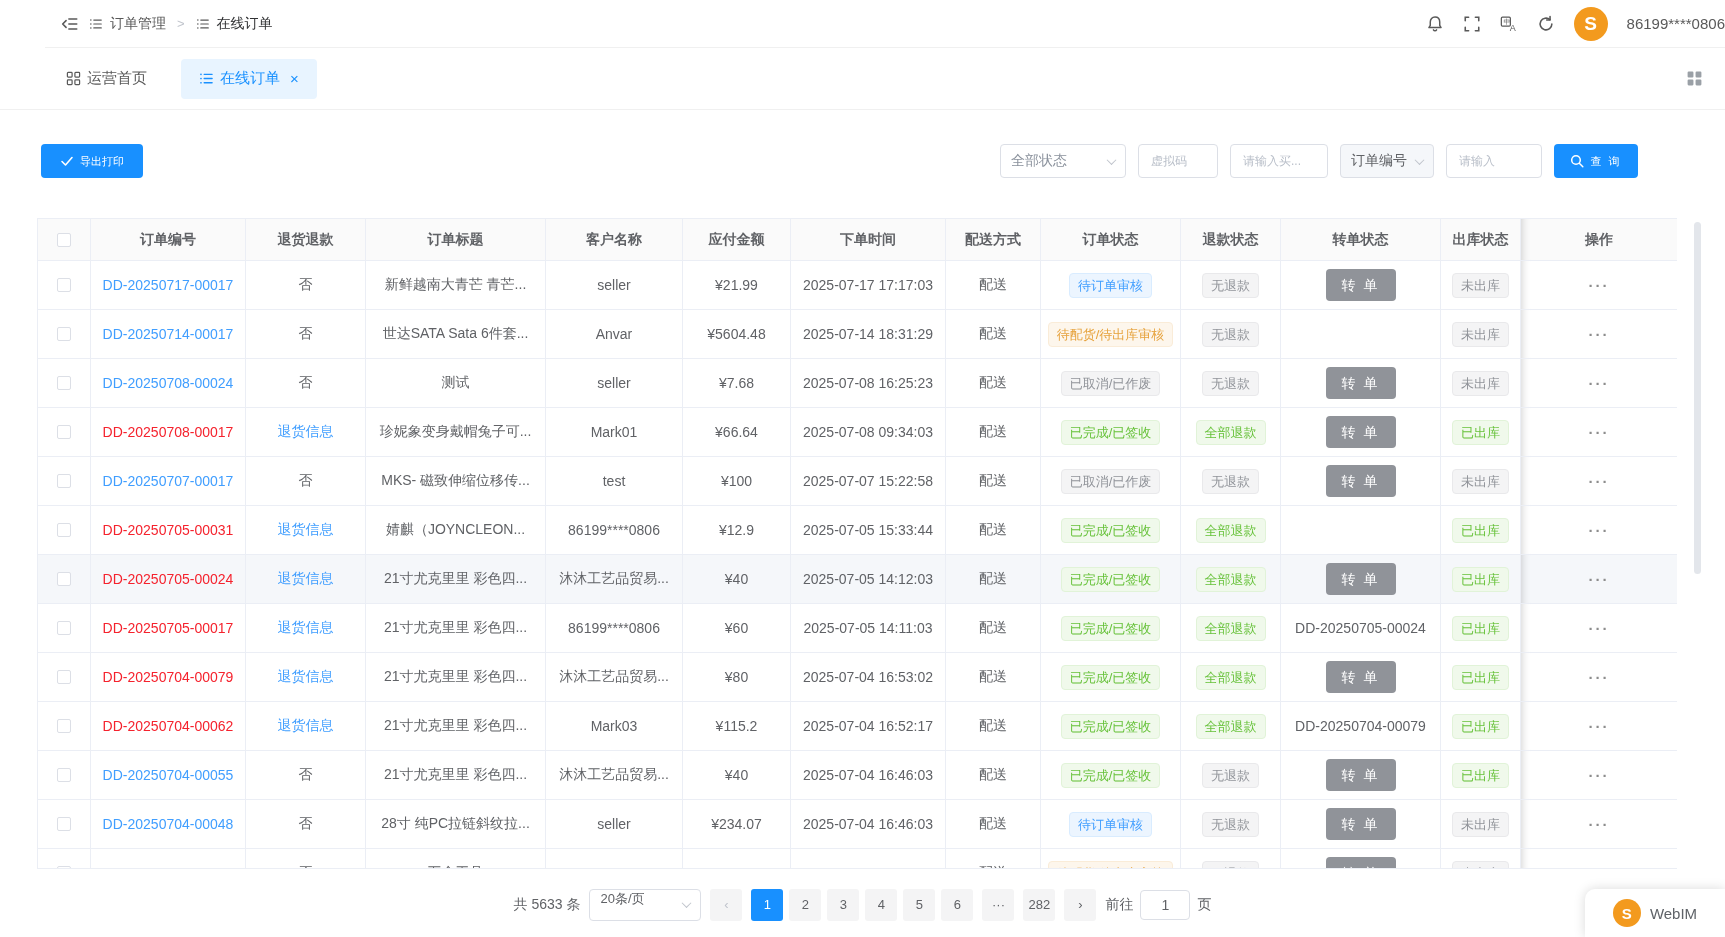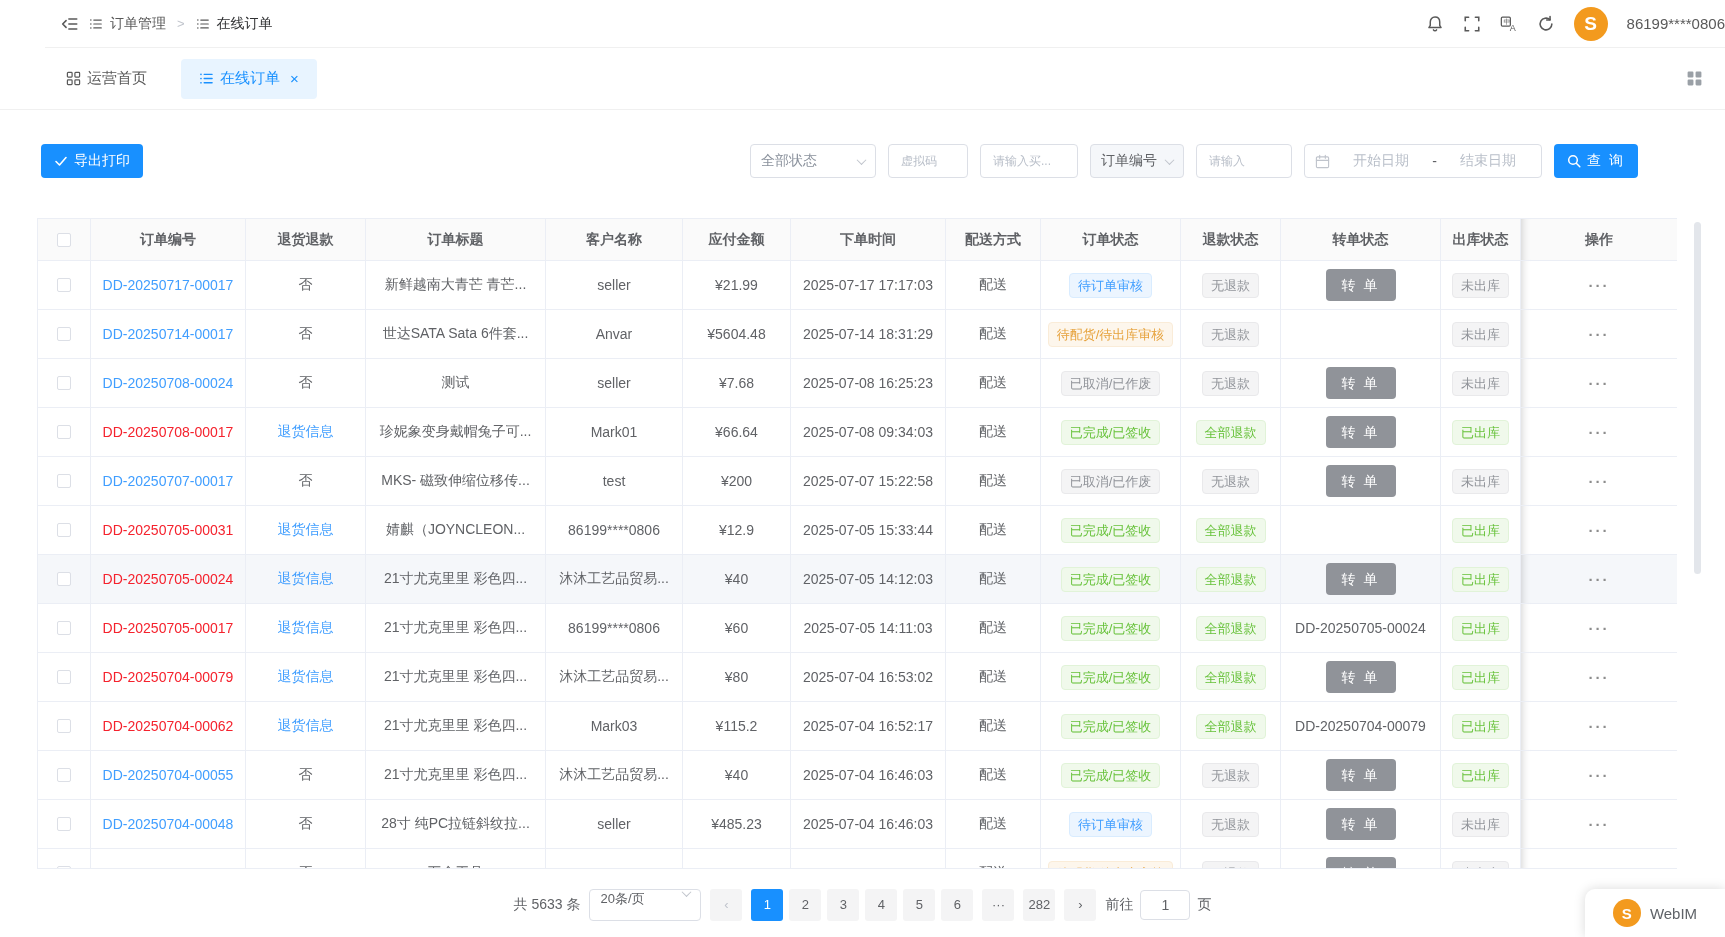--- a/index.html
+++ b/index.html
@@ -27,21 +27,21 @@
   .tab { display:flex; align-items:center; gap:6px; height:40px; padding:0 18px; border-radius:4px; color:#595959; font-size:15px; cursor:default; }
   .tab.active { background:#e8f4ff; color:#1890ff; margin-left:16px; }
   .tab .close-x { font-size:15px; color:#1890ff; margin-left:4px; }
   .tab-icon { display:inline-flex; width:15px; height:15px; }
   .tab-icon svg { width:100%; height:100%; }
   .tabbar-right { margin-left:auto; display:inline-flex; width:17px; height:17px; color:#9aa0a6; }
   .tabbar-right svg { width:100%; height:100%; }
 
   
   .toolbar { position:absolute; top:144px; left:0; width:100%; height:34px; }
-  .btn { display:inline-flex; align-items:center; justify-content:center; gap:6px; height:34px; border:none; border-radius:4px; background:#1890ff; color:#fff; font-size:14px; font-family:inherit; }
+  .btn { display:inline-flex; align-items:center; justify-content:center; gap:6px; height:34px; border:none; border-radius:4px; background:#1890ff; color:#fff; font-size:11px; font-family:inherit; }
   .export-btn { position:absolute; left:41px; width:102px; }
   .filters { position:absolute; right:87px; top:0; display:flex; align-items:center; gap:12px; }
   .f-box { height:34px; border:1px solid #dcdfe6; border-radius:4px; background:#fff; display:flex; align-items:center; padding:0 10px; font-size:14px; color:#8a919c; }
   .f-box input { border:none; outline:none; width:100%; font-size:12px; font-family:inherit; color:#606266; background:transparent; }
   .f-box input::placeholder { color:#b9bfc9; }
   .f-select { justify-content:space-between; }
   .f-select .val { color:#8a919c; }
   .f-select.filled { background:#f5f7fa; }
   .f-select.filled .val { color:#606266; }
   .sel-arrow { width:7px; height:7px; border-right:1.3px solid #c0c4cc; border-bottom:1.3px solid #c0c4cc; transform:rotate(45deg) translate(-1px,-1px); flex:none; margin-left:6px; }
@@ -71,21 +71,21 @@
   .badge.orange { color:#e6a23c; background:#fdf6ec; border-color:#faecd8; }
   .badge.gray   { color:#909399; background:#f4f4f5; border-color:#e9e9eb; }
   .badge.green  { color:#67c23a; background:#f0f9eb; border-color:#e1f3d8; }
   .tbtn { display:inline-block; width:70px; height:32px; line-height:32px; background:#909399; color:#fff; border-radius:4px; font-size:14px; letter-spacing:2px; }
   .dots { color:#8c8c8c; font-weight:bold; letter-spacing:2px; font-size:15px; }
 
   .vscroll { position:absolute; left:1694px; top:222px; width:7px; height:352px; background:#e3e6eb; border-radius:4px; }
 
   
   .pagination { position:absolute; left:0; top:889px; width:100%; display:flex; align-items:center; justify-content:center; gap:9px; color:#606266; font-size:14px; }
-  .pg-size { width:112px; height:32px; border:1px solid #dcdfe6; border-radius:4px; display:flex; align-items:flex-start; justify-content:space-between; padding:0 10px; font-size:13px; color:#606266; background:#fff; }
+  .pg-size { width:112px; height:32px; border:1px solid #dcdfe6; border-radius:4px; display:flex; align-items:flex-end; justify-content:space-between; padding:12px 10px; font-size:13px; color:#606266; background:#fff; }
   .pg-btn { min-width:32px; height:32px; line-height:32px; padding:0 5px; background:#f4f4f5; border:none; border-radius:3px; text-align:center; color:#606266; font-size:13px; font-family:inherit; }
   .pg-btn.active { background:#1890ff; color:#fff; }
   .pg-btn.disabled { color:#c0c4cc; }
   .pg-pages { display:flex; align-items:center; gap:6px; }
   .pg-goto { display:flex; align-items:center; gap:7px; }
   .pg-goto input { width:50px; height:30px; border:1px solid #dcdfe6; border-radius:4px; text-align:center; font-size:14px; color:#606266; font-family:inherit; outline:none; }
 
   
   .webim { position:absolute; right:0; bottom:0; width:140px; height:48px; background:#fff; border-radius:10px 0 0 0; box-shadow:0 0 12px rgba(0,0,0,0.15); display:flex; align-items:center; justify-content:center; gap:9px; }
   .webim .logo { width:28px; height:28px; border-radius:50%; background:#f39a1e; color:#fff; display:flex; align-items:center; justify-content:center; font-weight:bold; font-size:15px; }
@@ -211,31 +211,20 @@
       <div class="f-box" style="width:98px">
         <input placeholder="请输入买..." style="">
       </div>
       <div class="f-box f-select filled" style="width:94px">
         <span class="val">订单编号</span>
         <span class="sel-arrow"></span>
       </div>
       <div class="f-box" style="width:96px">
         <input placeholder="请输入" style="">
       </div>
-      <div class="f-box daterange">
-        <span class="cal-icon">
-          <svg viewBox="0 0 16 16" fill="none" stroke="currentColor" stroke-width="1.2" stroke-linecap="round">
-              <rect x="1.5" y="3" width="13" height="11.5" rx="1.2"></rect>
-              <path d="M1.5 6.8h13M5 1.4v3.2M11 1.4v3.2"></path>
-            </svg>
-        </span>
-        <span class="dph">开始日期</span>
-        <span class="dsep">-</span>
-        <span class="dph">结束日期</span>
-      </div>
       <button class="btn search-btn">
         <span class="wicon">
           <svg viewBox="0 0 14 14" fill="none" stroke="#fff" stroke-width="1.5" stroke-linecap="round">
               <circle cx="6" cy="6" r="4.3"></circle>
               <path d="M9.3 9.3 12.8 12.8"></path>
             </svg>
         </span>
         <span>查 询</span>
       </button>
     </div>
@@ -347,21 +336,21 @@
             <td class="fixcol"><span class="dots">···</span></td>
           </tr>
           <tr>
             <td>
               <div class="cb"></div>
             </td>
             <td class="trunc"><span class="oid-blue">DD-20250707-00017</span></td>
             <td><span>否</span></td>
             <td class="trunc">MKS- 磁致伸缩位移传...</td>
             <td class="trunc">test</td>
-            <td>¥200</td>
+            <td>¥100</td>
             <td>2025-07-07 15:22:58</td>
             <td>配送</td>
             <td><span class="badge gray">已取消/已作废</span></td>
             <td><span class="badge gray">无退款</span></td>
             <td class="trunc"><span class="tbtn">转 单</span></td>
             <td><span class="badge gray">未出库</span></td>
             <td class="fixcol"><span class="dots">···</span></td>
           </tr>
           <tr>
             <td>
@@ -466,21 +455,21 @@
             <td class="fixcol"><span class="dots">···</span></td>
           </tr>
           <tr>
             <td>
               <div class="cb"></div>
             </td>
             <td class="trunc"><span class="oid-blue">DD-20250704-00048</span></td>
             <td><span>否</span></td>
             <td class="trunc">28寸 纯PC拉链斜纹拉...</td>
             <td class="trunc">seller</td>
-            <td>¥485.23</td>
+            <td>¥234.07</td>
             <td>2025-07-04 16:46:03</td>
             <td>配送</td>
             <td><span class="badge blue">待订单审核</span></td>
             <td><span class="badge gray">无退款</span></td>
             <td class="trunc"><span class="tbtn">转 单</span></td>
             <td><span class="badge gray">未出库</span></td>
             <td class="fixcol"><span class="dots">···</span></td>
           </tr>
           <tr>
             <td>

